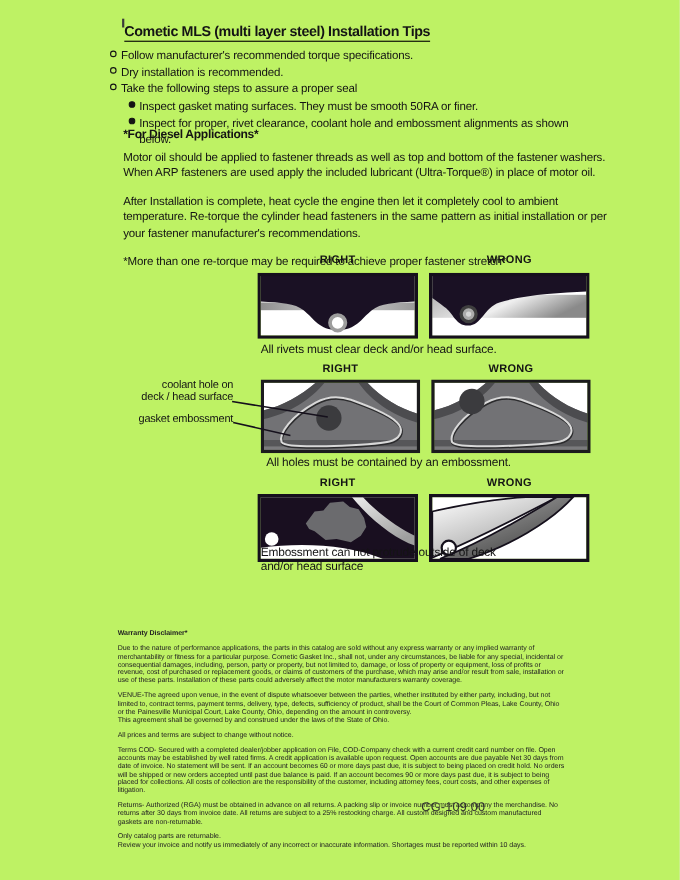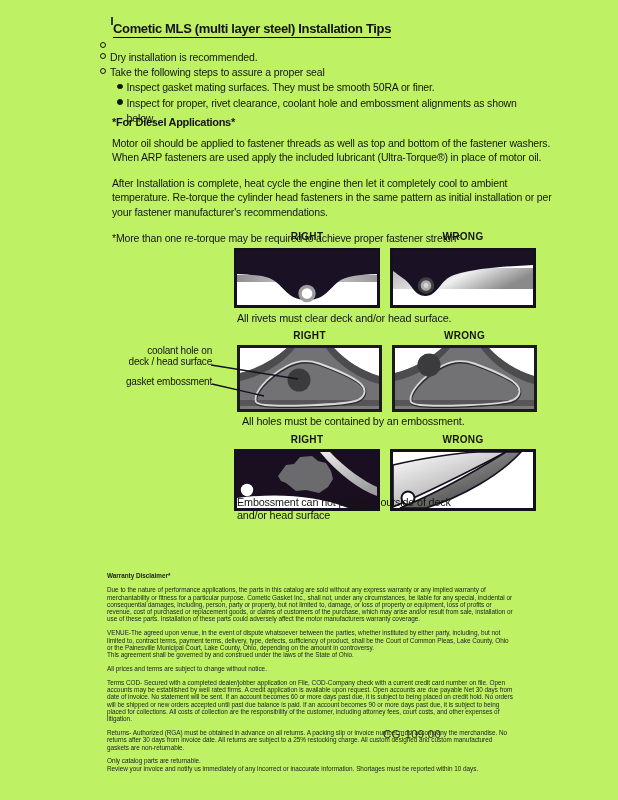--- a/index.html
+++ b/index.html
@@ -31,20 +31,21 @@
 
 <div class="page">
 
   <div class="artifact"></div>
 
   <div class="title">Cometic MLS (multi layer steel) Installation Tips</div>
 
   <div class="bullets">
     <div class="b-row">
         <span class="dot"></span>
+        <span>Follow manufacturer's recommended torque specifications.</span>
       </div>
     <div class="b-row">
         <span class="dot"></span>
         <span>Dry installation is recommended.</span>
       </div>
     <div class="b-row">
         <span class="dot"></span>
         <span>Take the following steps to assure a proper seal</span>
       </div>
     <div class="b-row sub">

